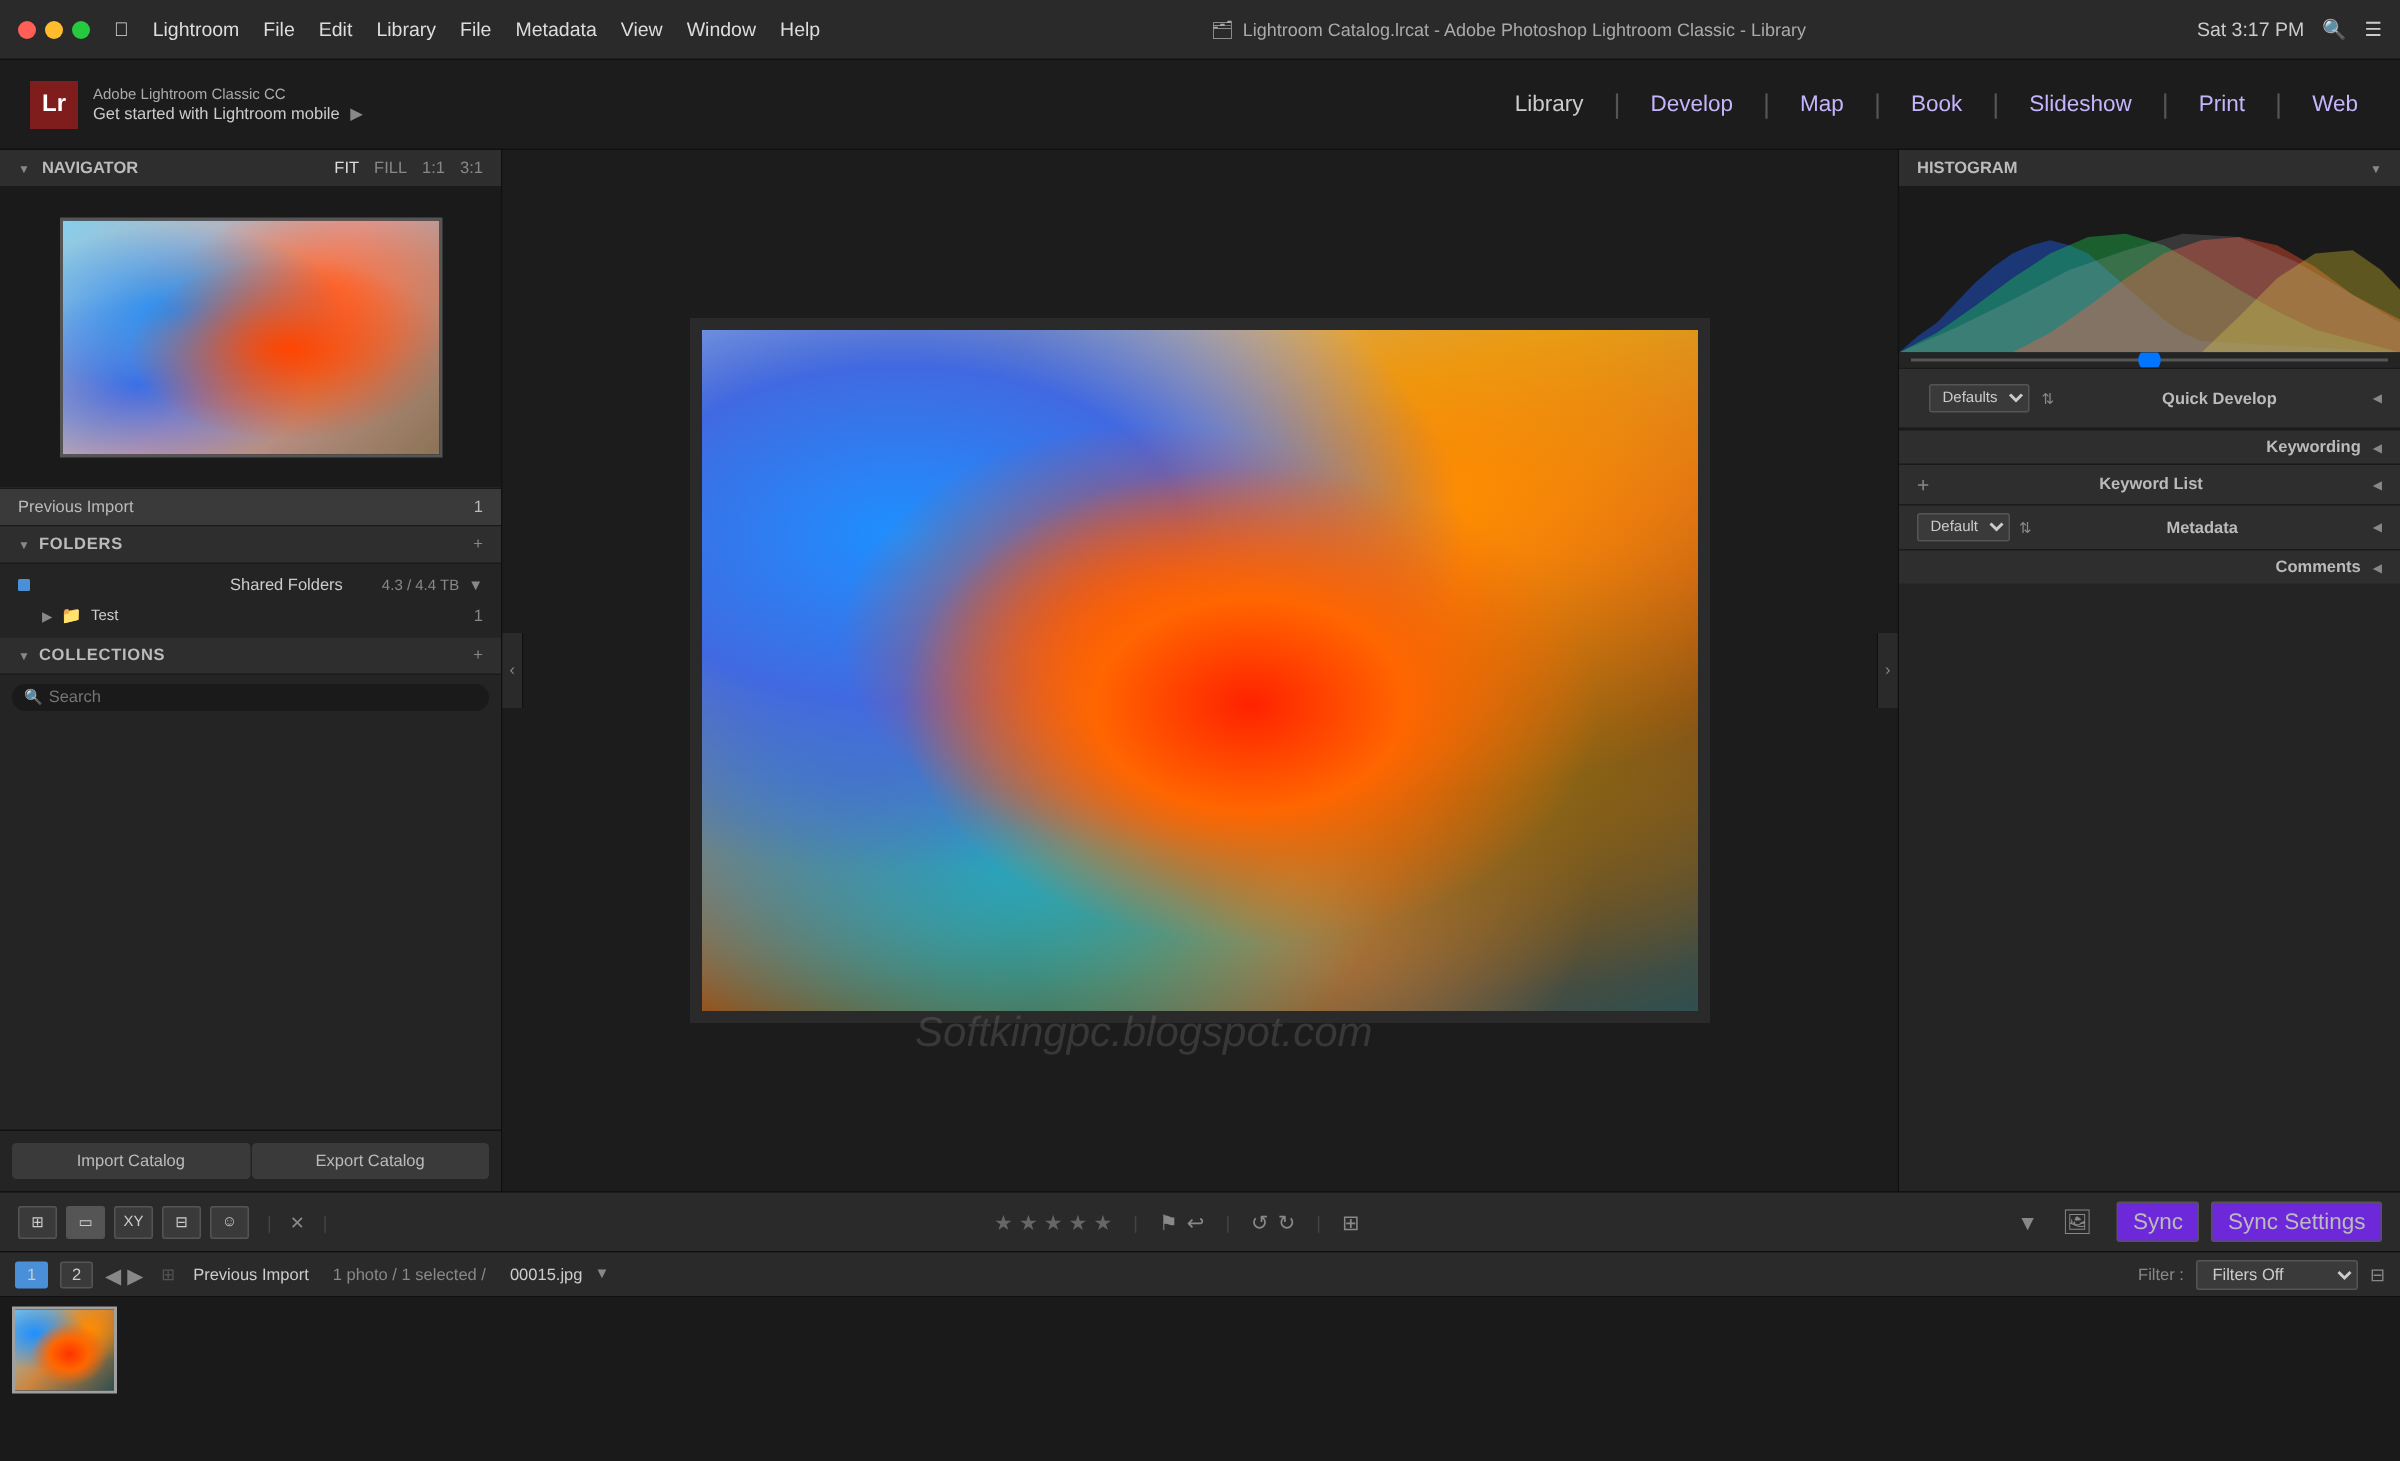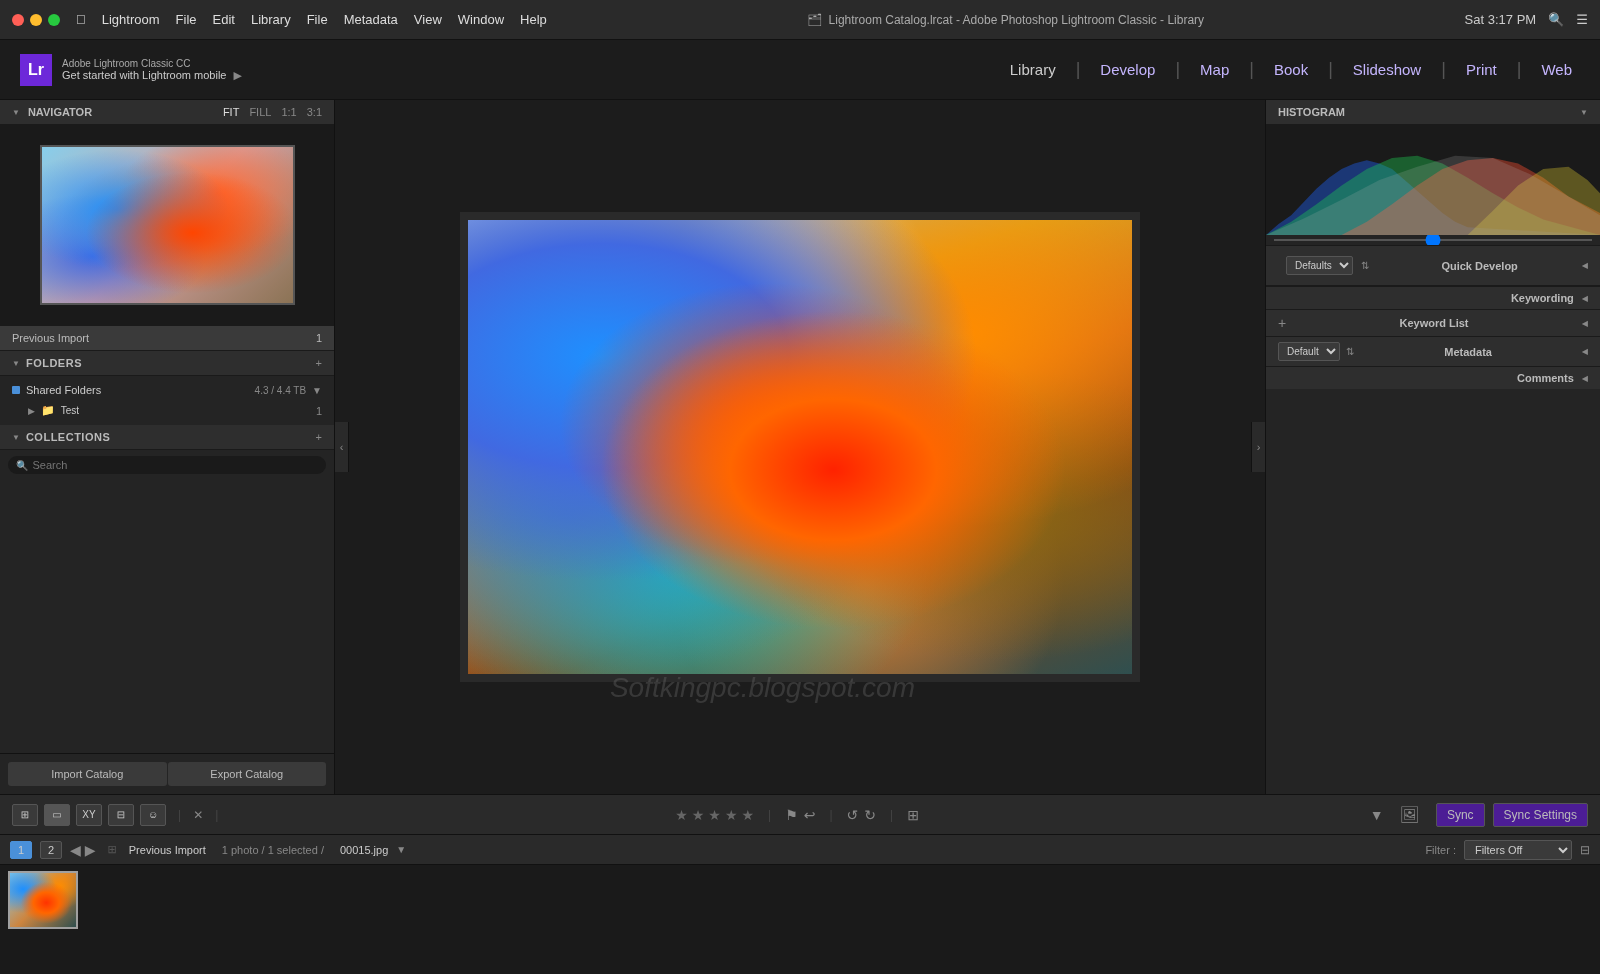--- a/index.html
+++ b/index.html
@@ -30,21 +30,21 @@
     .module-bar {
       height: 60px;
       background: #1c1c1c;
       display: flex;
       align-items: center;
       justify-content: space-between;
       padding: 0 20px;
       border-bottom: 1px solid #111;
     }
     .module-bar-left { display: flex; align-items: center; gap: 10px; }
-    .lr-logo { width: 32px; height: 32px; background: #6d28d9; display: flex; align-items: center; justify-content: center; font-size: 16px; font-weight: bold; color: white; }
+    .lr-logo { width: 32px; height: 32px; background: #7f1d1d; display: flex; align-items: center; justify-content: center; font-size: 16px; font-weight: bold; color: white; }
     .lr-text { display: flex; flex-direction: column; }
     .lr-text .brand { font-size: 10px; color: #aaa; }
     .lr-text .tagline { font-size: 11px; color: #ccc; }
     .lr-text .tagline .arrow { color: #888; margin-left: 4px; }
     .module-nav { display: flex; align-items: center; gap: 4px; }
     .module-nav .sep { color: #555; margin: 0 8px; font-size: 18px; }
     .module-btn {
       font-size: 15px;
       color: #c4b5fd;
       cursor: pointer;
@@ -127,21 +127,21 @@
     
     .folders-section { }
     .folders-list { padding: 4px 0; }
     .folder-item {
       display: flex;
       align-items: center;
       padding: 4px 12px;
       gap: 6px;
     }
     .folder-item .folder-color { width: 8px; height: 8px; background: #4a90d9; border-radius: 1px; flex-shrink: 0; }
-    .folder-item .folder-name { font-size: 11px; color: #ccc; flex: 1; }
+    .folder-item .folder-name { font-size: 11px; color: #ccc; flex: 1; text-align: right; }
     .folder-item .folder-size { font-size: 10px; color: #888; margin-left: 20px; }
     .folder-item .folder-arrow { font-size: 10px; color: #888; cursor: pointer; }
     .subfolder-item {
       display: flex;
       align-items: center;
       padding: 4px 12px 4px 28px;
       gap: 6px;
     }
     .subfolder-item .expand-arrow { font-size: 9px; color: #888; cursor: pointer; }
     .subfolder-item .folder-icon { font-size: 11px; color: #888; }
@@ -398,24 +398,24 @@
       justify-content: center;
       border-radius: 2px;
     }
     .tool-btn.active { background: #555; }
     .star-rating { display: flex; gap: 4px; font-size: 14px; color: #666; }
     .flag-btn { font-size: 14px; color: #888; cursor: pointer; }
     .reject-btn { font-size: 12px; color: #888; cursor: pointer; }
     .rotate-btn { font-size: 14px; color: #888; cursor: pointer; }
     .sync-btn {
       padding: 4px 10px;
-      background: #4c1d95;
+      background: #6d28d9;
       border: 1px solid #555;
       color: #bbb;
-      font-size: 12px;
+      font-size: 15px;
       cursor: pointer;
       border-radius: 2px;
     }
 
     
     .filmstrip {
       height: 100px;
       background: #1a1a1a;
       border-top: 1px solid #111;
       display: flex;

